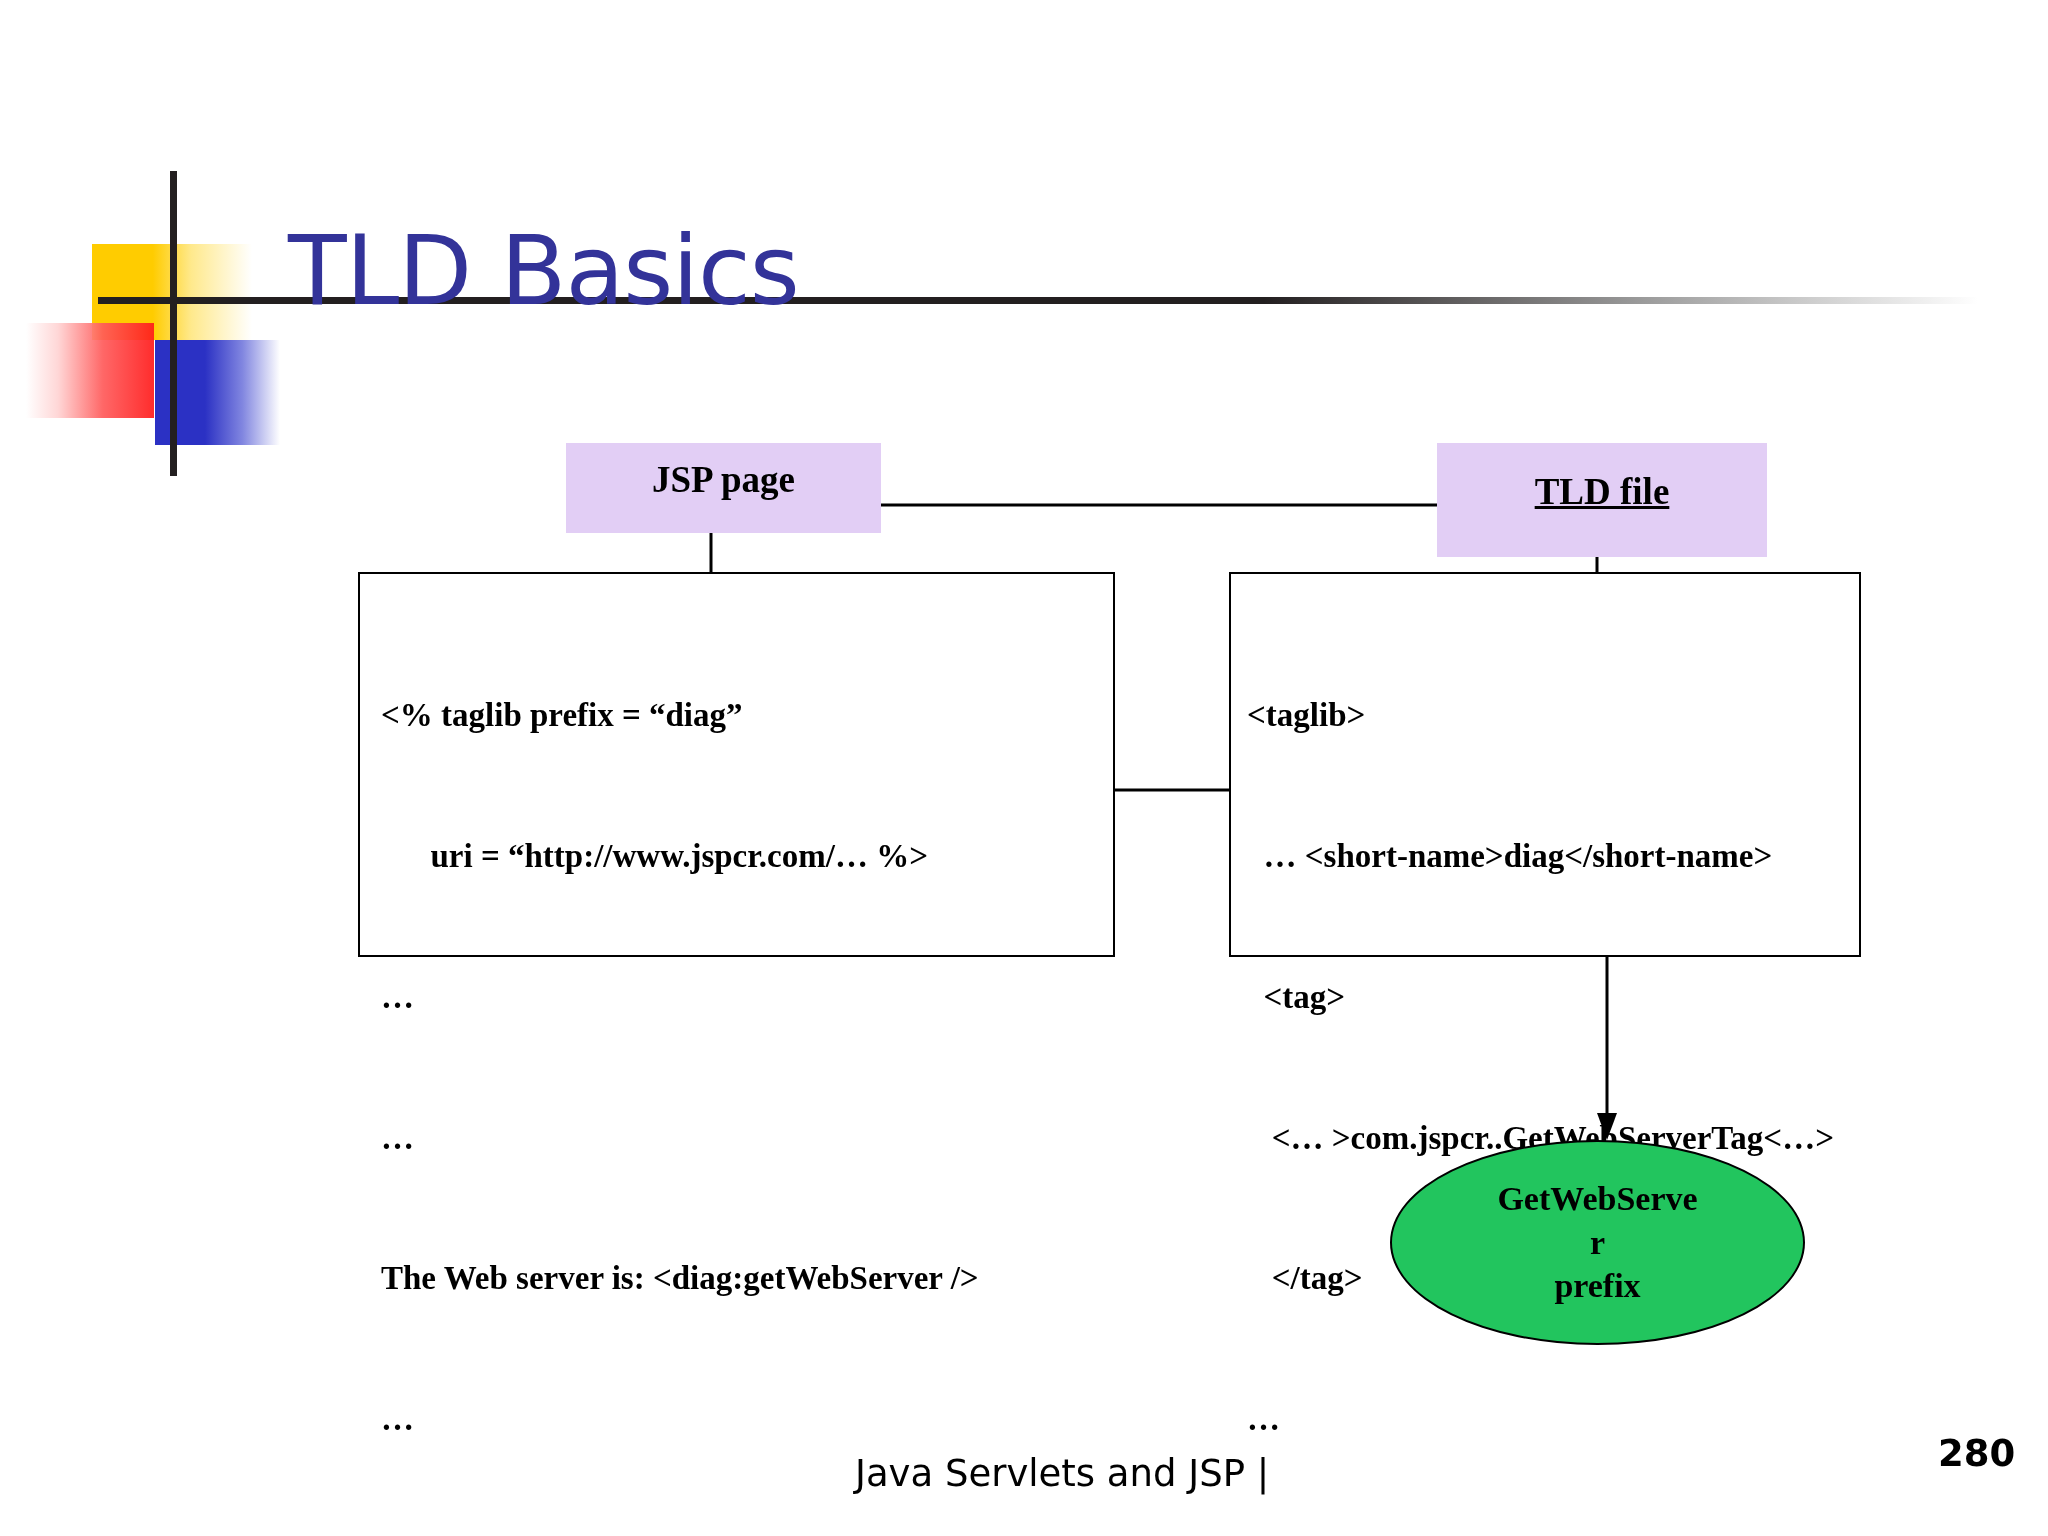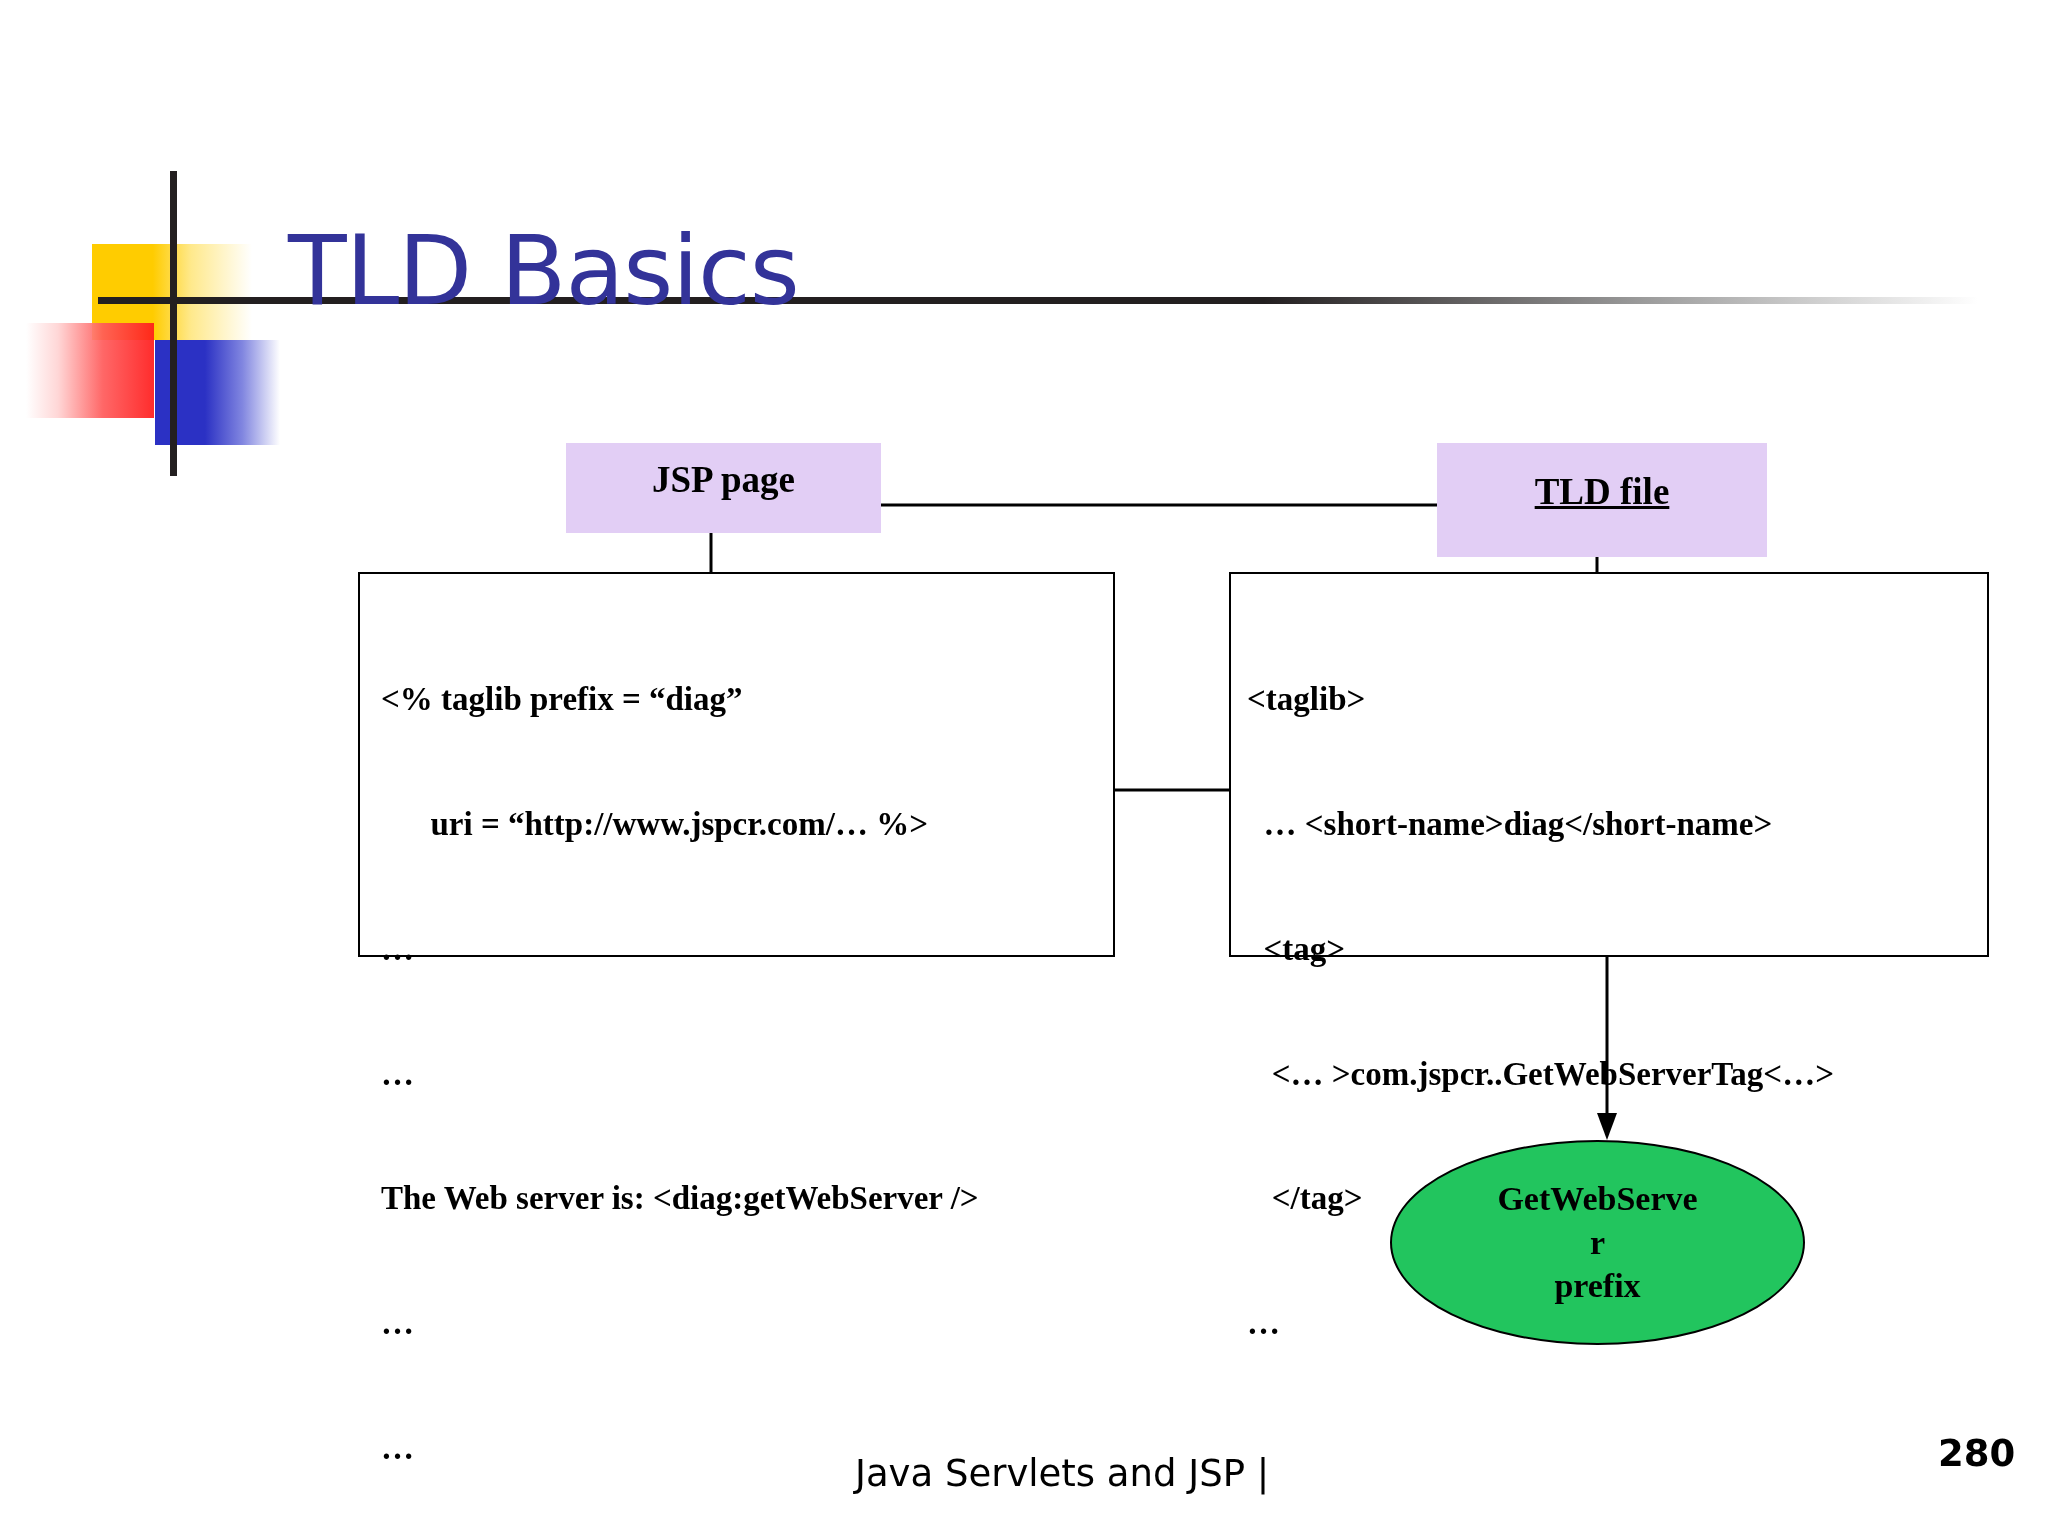--- a/index.html
+++ b/index.html
@@ -102,23 +102,23 @@
     background: #ffffff;
     box-sizing: border-box;
     font-family: "Liberation Serif", serif;
     font-weight: bold;
     font-size: 33px;
     color: #000000;
     line-height: 1.18;
     white-space: pre;
   }
   .box-jsp { left: 358px;  top: 572px; width: 757px; height: 385px; padding: 28px 0 0 21px; }
-  .box-tld { left: 1229px; top: 572px; width: 760px; height: 385px; padding: 28px 0 0 16px; }
-
-  .code-line { display: block; height: 47px; }
+  .box-tld { left: 1229px; top: 572px; width: 632px; height: 385px; padding: 28px 0 0 16px; }
+
+  .code-line { display: block; height: 47px; margin-top: 16px; }
 
   
   .connectors {
     position: absolute;
     left: 0; top: 0;
     width: 2048px;
     height: 1536px;
     pointer-events: none;
   }
 

